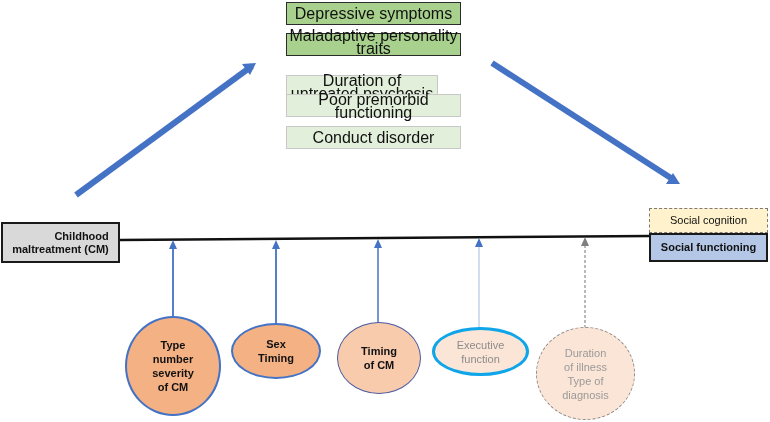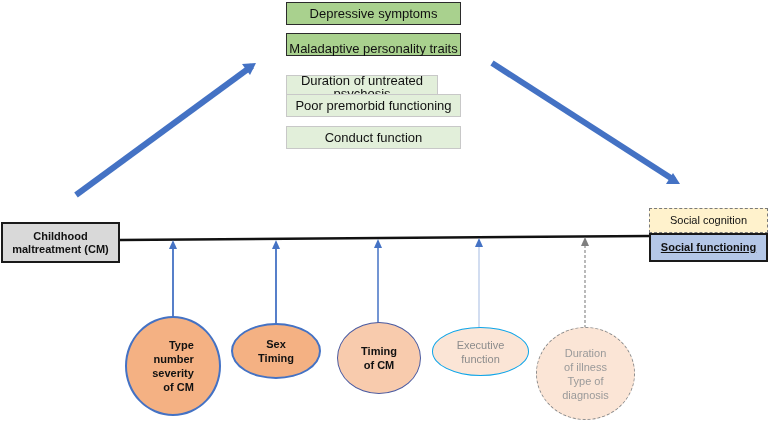--- a/index.html
+++ b/index.html
@@ -1,31 +1,31 @@
 <!DOCTYPE html>
 <html><head>
   <meta charset="utf-8">
   <style>
     html, body { margin: 0; padding: 0; background: #ffffff; }
     body { width: 770px; height: 422px; position: relative; overflow: hidden;
            font-family: "Liberation Sans", sans-serif; }
     #diagram { position: absolute; left: 0; top: 0; }
     .box { position: absolute; display: flex; align-items: center; justify-content: center;
-           text-align: center; box-sizing: border-box; font-size: 13px; color: #111; line-height: 13px; }
+           text-align: center; box-sizing: border-box; font-size: 16px; color: #111; line-height: 13px; }
     .med-dark { background: #a9d18e; border: 1.5px solid #2b2b2b; }
     .med-light { background: #e2efda; border: 1px solid #c8c8c8; }
-    .cm-box { background: #d9d9d9; border: 2px solid #1a1a1a; font-weight: bold; font-size: 11px; }
+    .cm-box { background: #d9d9d9; border: 2px solid #1a1a1a; font-weight: bold; font-size: 11px; text-align: right; }
     .sc-box { background: #fff2cc; border: 1px dashed #7a7a7a; font-size: 11px; }
-    .sf-box { background: #b4c7e7; border: 2px solid #1a1a1a; font-weight: bold; font-size: 11px; text-decoration: underline; }
+    .sf-box { background: #b4c7e7; border: 2px solid #1a1a1a; font-weight: bold; font-size: 11px; }
     .oval { position: absolute; border-radius: 50%; display: flex; align-items: center; justify-content: center;
             text-align: center; box-sizing: border-box; font-size: 11px; line-height: 14px; }
     .o1 { background: #f4b183; border: 2px solid #4472c4; font-weight: bold; color: #111; }
     .o2 { background: #f4b183; border: 2px solid #4472c4; font-weight: bold; color: #111; }
     .o3 { background: #f8cbad; border: 1.5px solid #4a5aa0; color: #111; }
-    .o4 { background: #fbe5d6; border: 1px solid #0ea5e9; color: #8c8c8c; }
+    .o4 { background: #fbe5d6; border: 3px solid #0ea5e9; color: #8c8c8c; }
     .o5 { background: #fbe5d6; border: 1px dashed #8c8c8c; color: #9a9a9a; }
     .lbl { white-space: pre-line; }
   </style>
 </head>
 <body>
 
 <svg id="diagram" width="770" height="422">
   <defs>
     <marker id="ah-blue" markerWidth="8" markerHeight="8" refX="4" refY="4" orient="auto">
       <path d="M0,0 L8,4 L0,8 z" fill="#4472c4"></path>
@@ -60,36 +60,36 @@
 <div class="box med-dark" style="left:286px;top:33px;width:175px;height:23px;align-items:flex-end;">
   <span>Maladaptive personality traits</span>
 </div>
 <div class="box med-light" style="left:286px;top:75px;width:152px;height:23px;">
   <span>Duration of untreated psychosis</span>
 </div>
 <div class="box med-light" style="left:286px;top:94px;width:175px;height:23px;">
   <span>Poor premorbid functioning</span>
 </div>
 <div class="box med-light" style="left:286px;top:126px;width:175px;height:23px;">
-  <span>Conduct function</span>
+  <span>Conduct disorder</span>
 </div>
 
 <div class="box cm-box" style="left:1px;top:222px;width:119px;height:41px;">
   <span class="lbl">Childhood
 maltreatment (CM)</span>
 </div>
 
 <div class="box sc-box" style="left:649px;top:208px;width:119px;height:25px;">
   <span>Social cognition</span>
 </div>
 <div class="box sf-box" style="left:649px;top:233px;width:119px;height:29px;">
   <span>Social functioning</span>
 </div>
 
-<div class="oval o1" style="left:125px;top:316px;width:96px;height:100px;text-align:right;">
+<div class="oval o1" style="left:125px;top:316px;width:96px;height:100px;">
   <span class="lbl">Type
 number
 severity
 of CM</span>
 </div>
 <div class="oval o2" style="left:231px;top:323px;width:90px;height:56px;">
   <span class="lbl">Sex
 Timing</span>
 </div>
 <div class="oval o3" style="left:337px;top:322px;width:84px;height:72px;font-weight:bold;">

